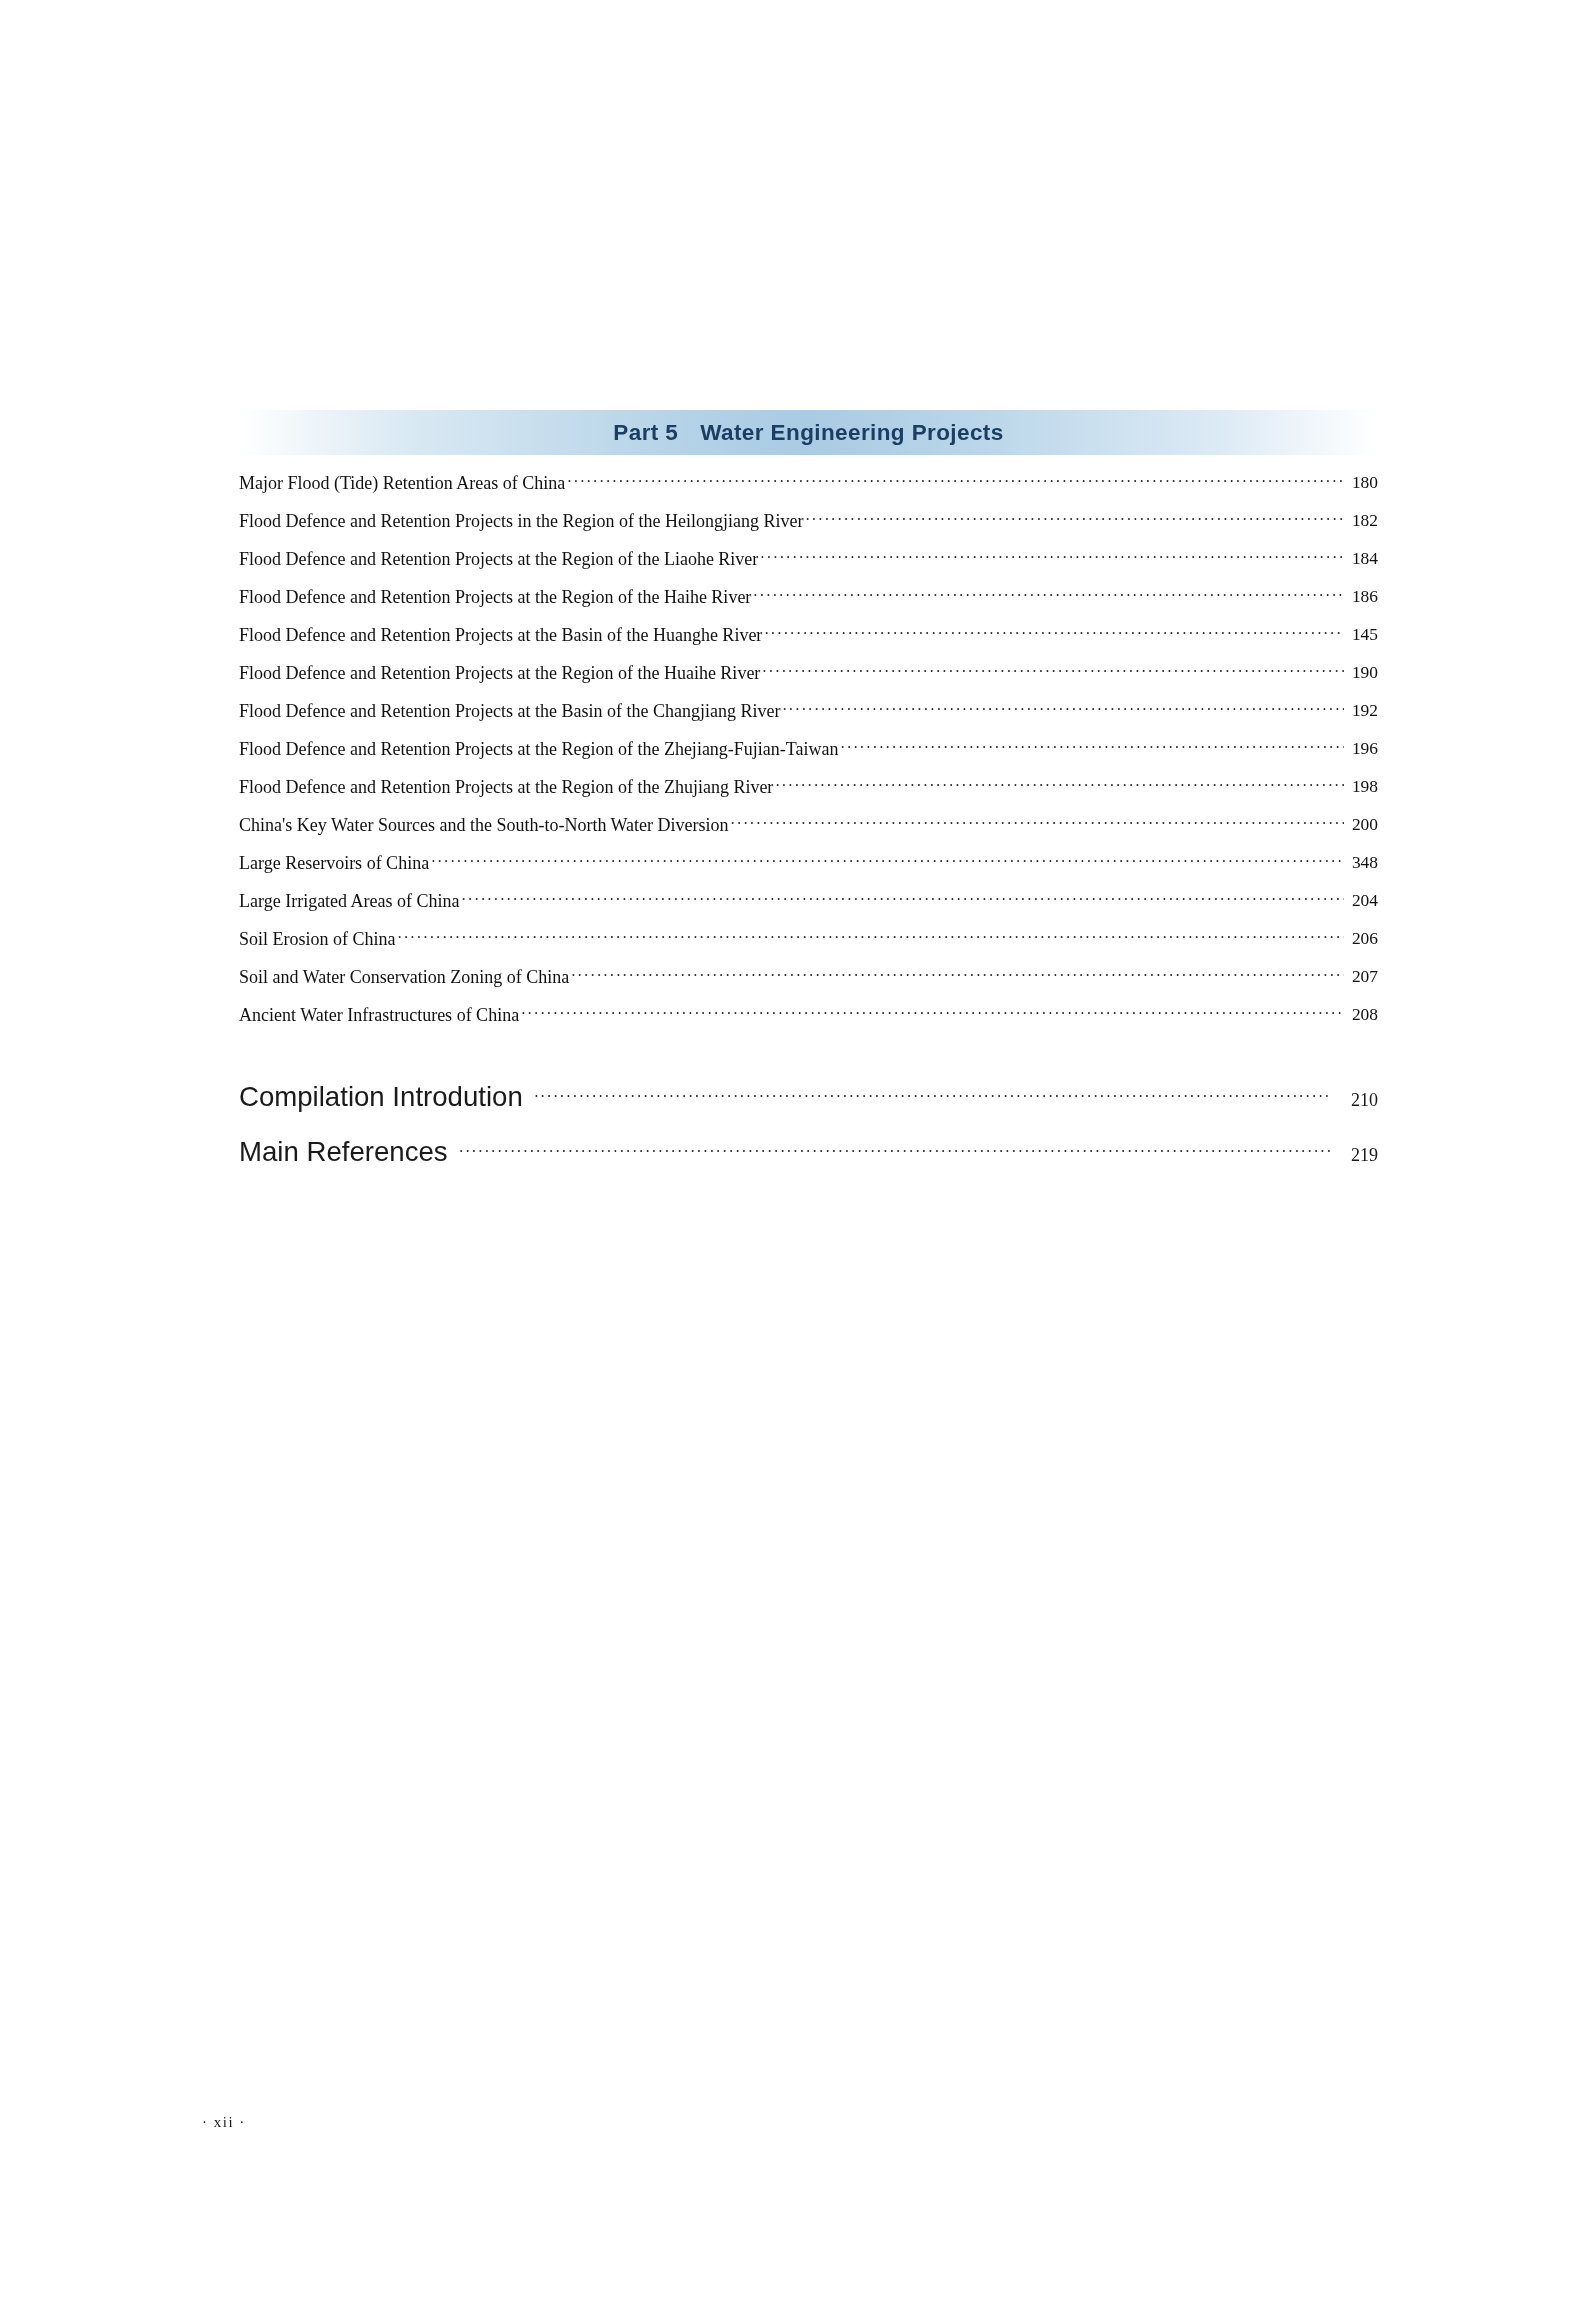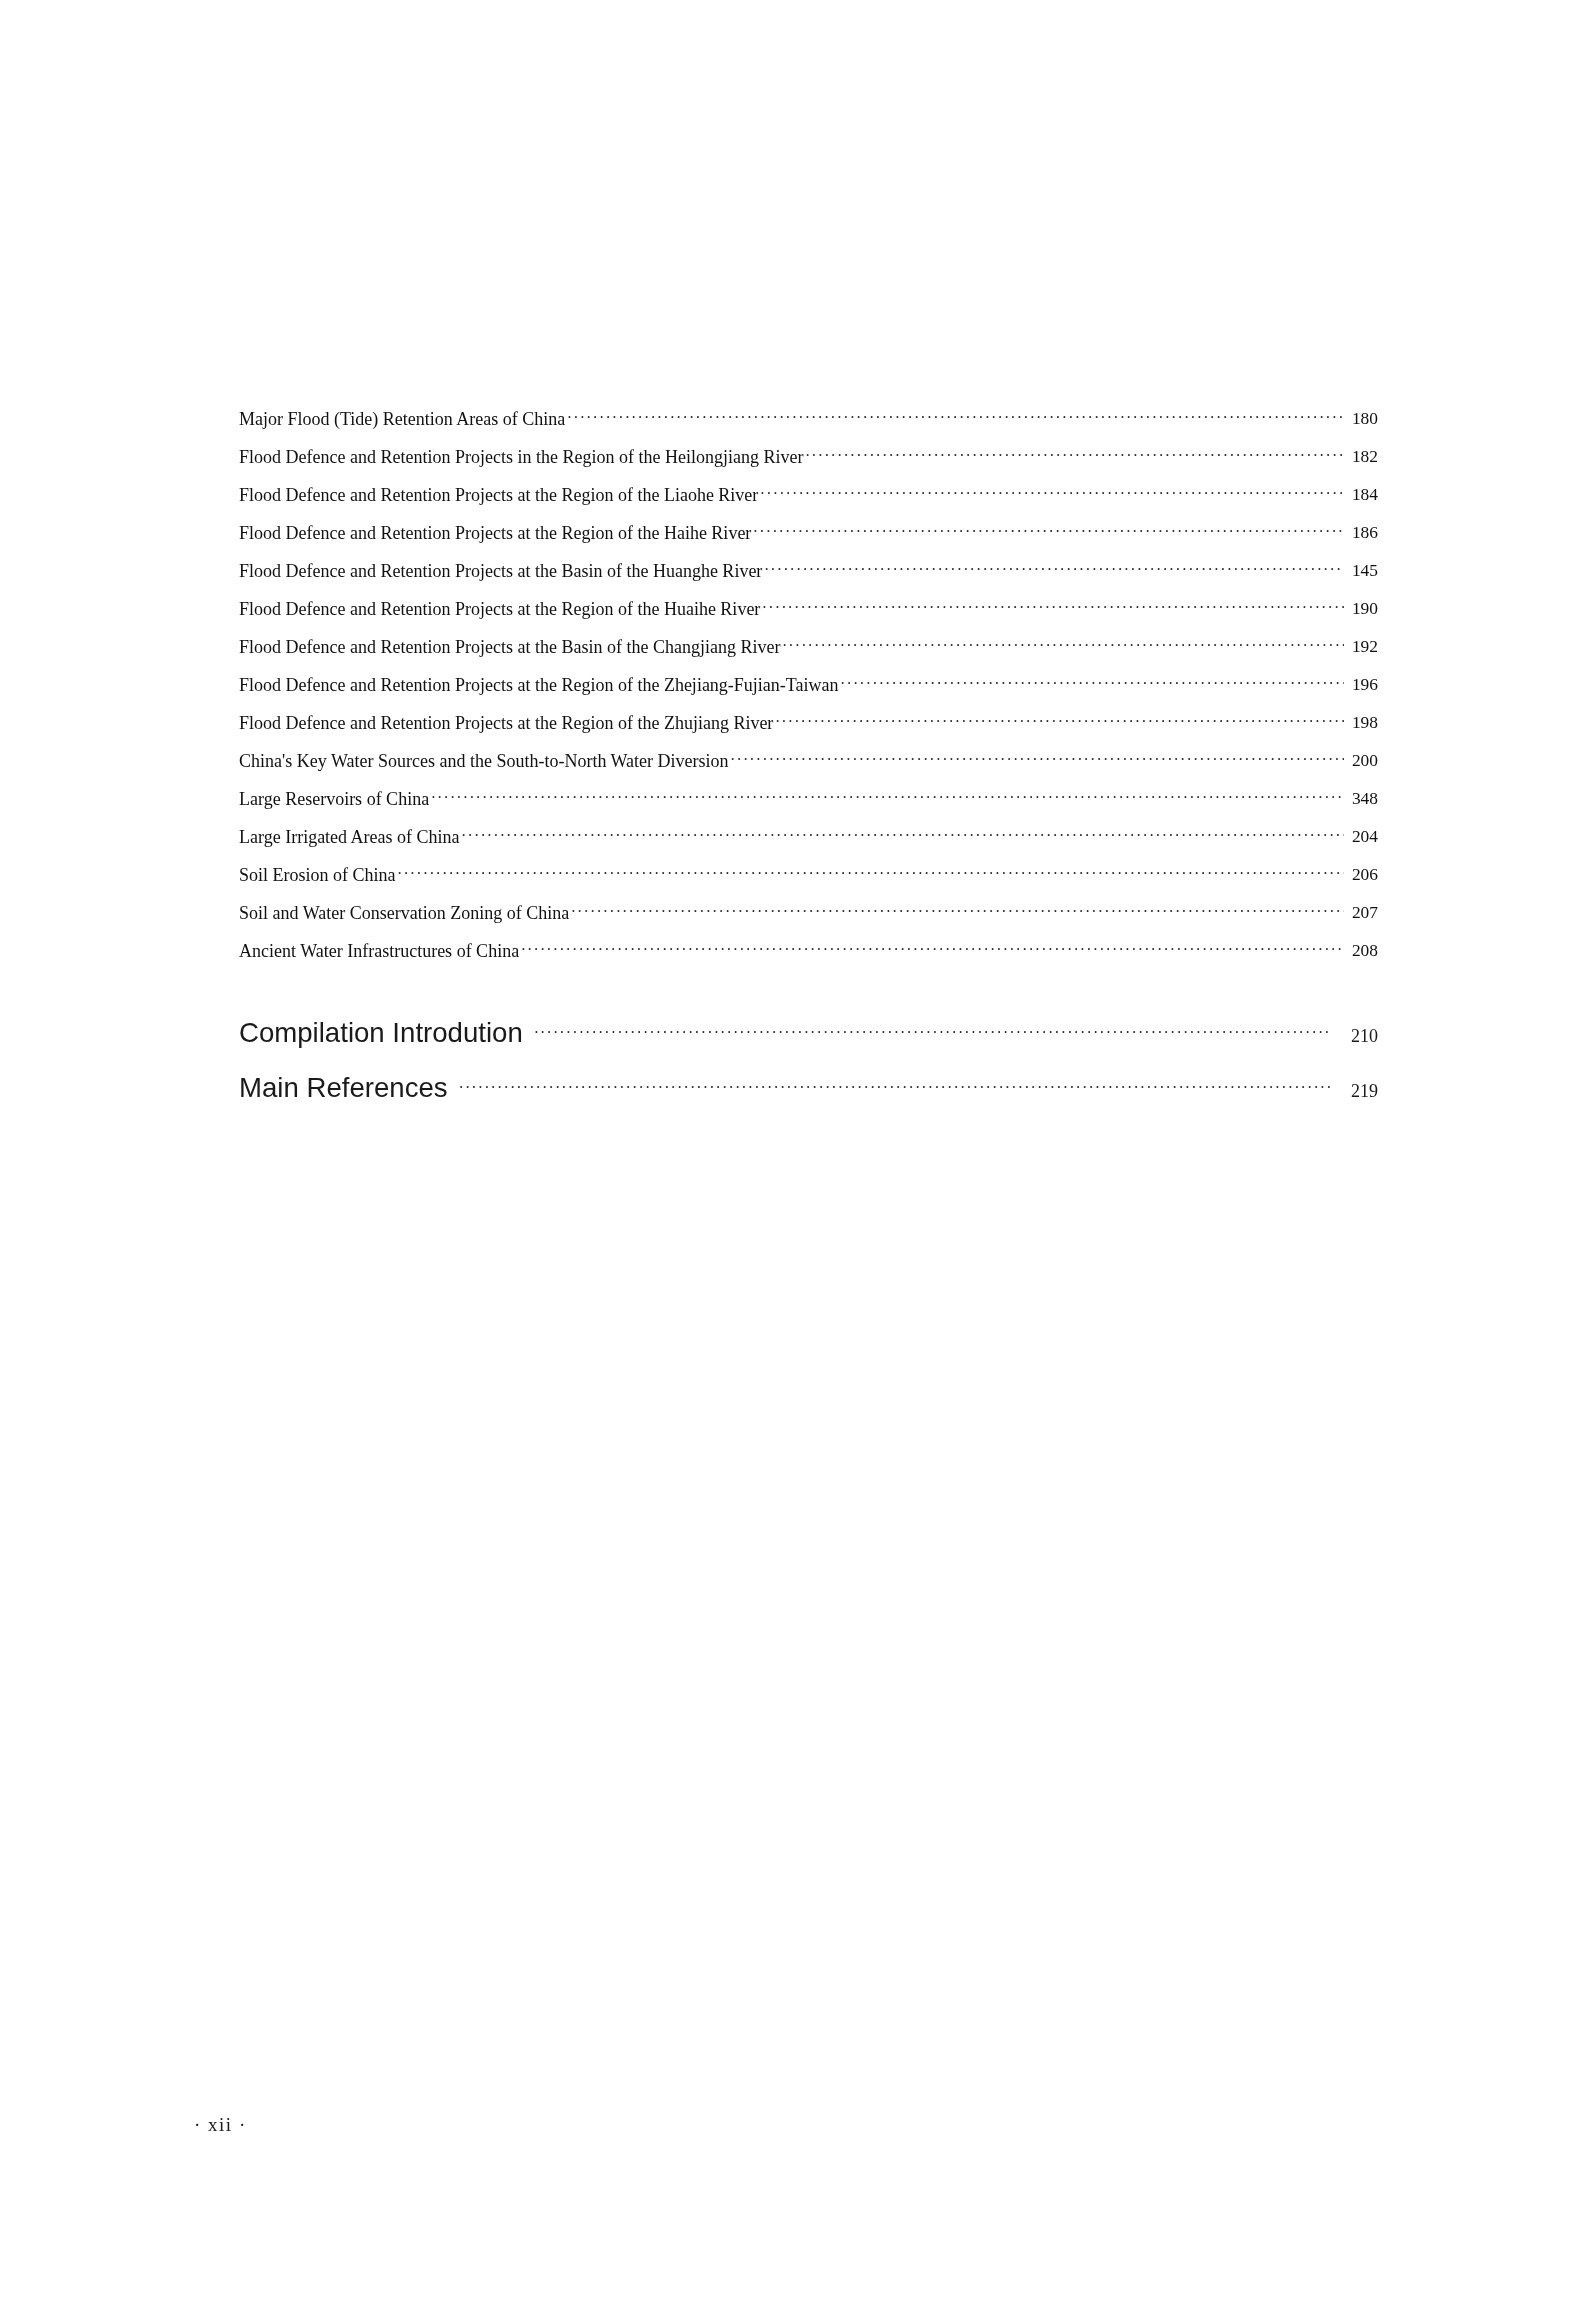--- a/index.html
+++ b/index.html
@@ -124,35 +124,40 @@
     flex: 0 0 auto;
     font-family: Liberation Serif, serif;
     font-size: 18px;
     min-width: 35px;
     text-align: right;
   }
 
   
   .folio {
     position: absolute;
-    left: 194px;
+    left: 202px;
     top: 2114px;
     font-family: "Liberation Serif", serif;
-    font-size: 19px;
+    font-size: 15px;
     color: #1a1a1a;
     letter-spacing: 1.5px;
   }
 </style>
 </head>
 <body>
 
 <div class="page">
 
   <div class="content">
 
+    <div class="part-banner">
+      <div class="banner-text">
+        <span class="part-num">Part 5</span><span>Water Engineering Projects</span>
+      </div>
+    </div>
 
     <ul class="toc-list">
 
       <li class="toc-row">
         <span class="title">Major Flood (Tide) Retention Areas of China</span>
         <span class="leader">····································································································································································································································································································································</span>
         <span class="page-no">180</span>
       </li>
 
       <li class="toc-row">

